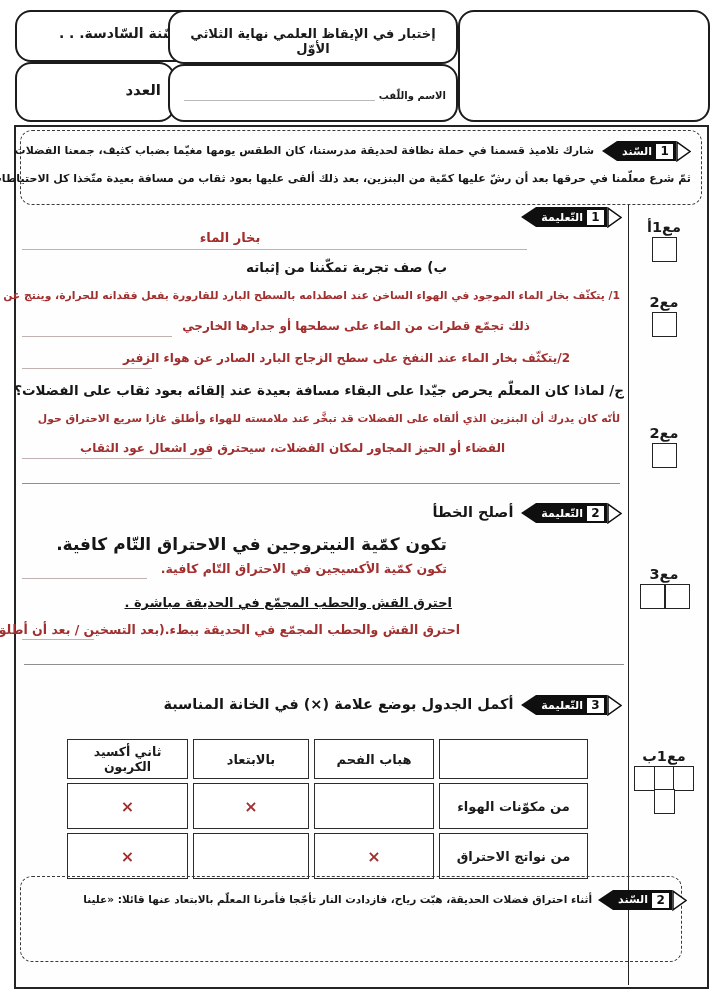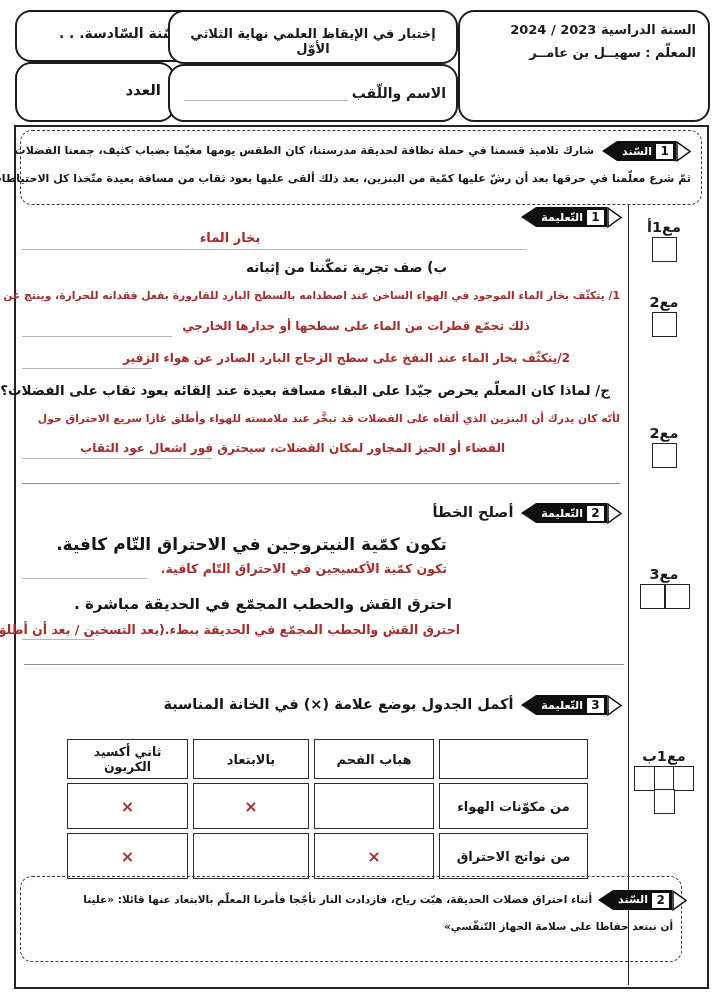--- a/index.html
+++ b/index.html
@@ -58,30 +58,26 @@
 </div>
 <div class="rbox rtl" style="left:15px;top:62px;width:148px;height:56px;padding-left:8px;">
   <div class="hdr-txt" style="padding:17px 12px 0 0;font-size:15px;">العدد</div>
 </div>
 
 <div class="rbox rtl" style="left:168px;top:10px;width:286px;height:50px;">
   <div class="hdr-txt" style="padding:14px 8px 0 8px;text-align:center;font-size:13px;">إختبار في الإيقاظ العلمي نهاية الثلاثي الأوّل</div>
 </div>
 <div class="rbox rtl" style="left:168px;top:64px;width:286px;height:54px;">
   <div style="display:flex;direction:rtl;align-items:flex-end;padding:18px 10px 0 14px;">
-    <span class="hdr-txt" style="font-size:14px;white-space:nowrap;">الاسم واللّقب</span>
+    <span class="hdr-txt" style="font-size:10px;white-space:nowrap;">الاسم واللّقب</span>
     <span style="flex:1;border-bottom:1.3px solid #b9b9b9;height:16px;margin-right:4px;"></span>
   </div>
 </div>
 
 <div class="rbox rtl" style="left:458px;top:10px;width:248px;height:108px;">
-  <div style="padding:6px 12px 0 6px;">
-    <div class="hdr-txt" style="font-size:13px;line-height:23px;">السنة الدراسية  2023 / 2024</div>
-    <div class="hdr-txt" style="font-size:13px;line-height:23px;">المعلّم : سهيــل بن عامــر</div>
-  </div>
 </div>
 
 <div class="frame"></div>
 
 <div class="divider"></div>
 
 <div class="dashbox rtl" style="left:20px;top:130px;width:680px;height:73px;background:#fefefe;">
   <div style="padding:5px 10px 0 8px;">
     <div class="supp fs11" style="line-height:29px;white-space:nowrap;">
       <span class="pencil pencil-gap">
@@ -154,21 +150,21 @@
 
 <div class="line q" style="top:259px;right:273px;">ب) صف تجربة تمكّننا من إثباته</div>
 
 <div class="line red fs105" style="top:289px;right:100px;">1/ يتكثّف بخار الماء الموجود في الهواء الساخن عند اصطدامه بالسطح البارد للقارورة بفعل فقدانه للحرارة، وينتج عن</div>
 <div class="line red" style="top:319px;right:190px;">ذلك تجمّع قطرات من الماء على سطحها أو جدارها الخارجي</div>
 <div class="uline" style="top:336px;left:22px;width:150px;"></div>
 
 <div class="line red" style="top:351px;right:150px;">2/يتكثّف بخار الماء عند النفخ على سطح الزجاج البارد الصادر عن هواء الزفير</div>
 <div class="uline" style="top:368px;left:22px;width:130px;"></div>
 
-<div class="line q" style="top:382px;right:110px;margin-left:25px;">ج/ لماذا كان المعلّم يحرص جيّدا على البقاء مسافة بعيدة عند إلقائه بعود ثقاب على الفضلات؟</div>
+<div class="line q" style="top:382px;right:96px;margin-left:25px;">ج/ لماذا كان المعلّم يحرص جيّدا على البقاء مسافة بعيدة عند إلقائه بعود ثقاب على الفضلات؟</div>
 
 <div class="line red fs105" style="top:412px;right:100px;">لأنّه كان يدرك أن البنزين الذي ألقاه على الفضلات قد تبخَّر عند ملامسته للهواء وأطلق غازا سريع الاحتراق حول</div>
 <div class="line red" style="top:441px;right:215px;">الفضاء أو الحيز المجاور لمكان الفضلات، سيحترق فور اشعال عود الثقاب</div>
 <div class="uline" style="top:458px;left:22px;width:190px;"></div>
 
 <div class="uline2" style="top:483px;left:22px;width:598px;"></div>
 
 <div class="line q" style="top:503px;right:98px;">
   <span class="pencil pencil-gap">
     <span class="p-tipL"></span>
@@ -179,21 +175,21 @@
     <svg width="15" height="21" viewBox="0 0 15 21">
         <path d="M1,1.2 L14,10.5 L1,19.8 Z" fill="#fff" stroke="#0f0f0f" stroke-width="1.5"></path>
       </svg>
   </span><span style="font-size:14.5px;">أصلح الخطأ</span>
 </div>
 
 <div class="line q" style="top:534px;right:273px;font-size:17px;">تكون كمّية النيتروجين في الاحتراق التّام كافية.</div>
 <div class="line red" style="top:561px;right:273px;font-size:12.5px;">تكون كمّية الأكسيجين في الاحتراق التّام كافية.</div>
 <div class="uline" style="top:578px;left:22px;width:125px;"></div>
 
-<div class="line q" style="top:595px;right:268px;font-size:15px;">احترق القش والحطب المجمّع في الحديقة مباشرة .</div>
+<div class="line q" style="top:595px;right:268px;font-size:13px;text-decoration:underline;">احترق القش والحطب المجمّع في الحديقة مباشرة .</div>
 <div class="line red" style="top:622px;right:260px;font-size:12.5px;">احترق القش والحطب المجمّع في الحديقة ببطء.(بعد التسخين / بعد أن أطلق غازا..)</div>
 <div class="uline" style="top:639px;left:22px;width:72px;"></div>
 
 <div class="uline2" style="top:664px;left:24px;width:600px;"></div>
 
 <div class="line q" style="top:695px;right:98px;">
   <span class="pencil pencil-gap">
     <span class="p-tipL"></span>
     <span class="p-body">
         <span class="p-label">التّعليمة</span>
@@ -235,15 +231,14 @@
         <span class="p-tipL"></span>
         <span class="p-body">
             <span class="p-label">السّند</span>
             <span class="p-num">2</span>
           </span>
         <svg width="15" height="21" viewBox="0 0 15 21">
             <path d="M1,1.2 L14,10.5 L1,19.8 Z" fill="#fff" stroke="#0f0f0f" stroke-width="1.5"></path>
           </svg>
       </span><span>أثناء احتراق فضلات الحديقة، هبّت رياح، فازدادت النار تأجّجا فأمرنا المعلّم بالابتعاد عنها قائلا: «علينا</span>
     </div>
-    <div class="supp" style="font-size:10.5px;line-height:26px;">أن نبتعد حفاظا على سلامة الجهاز التّنفّسي»</div>
   </div>
 </div>
 
 </body></html>

